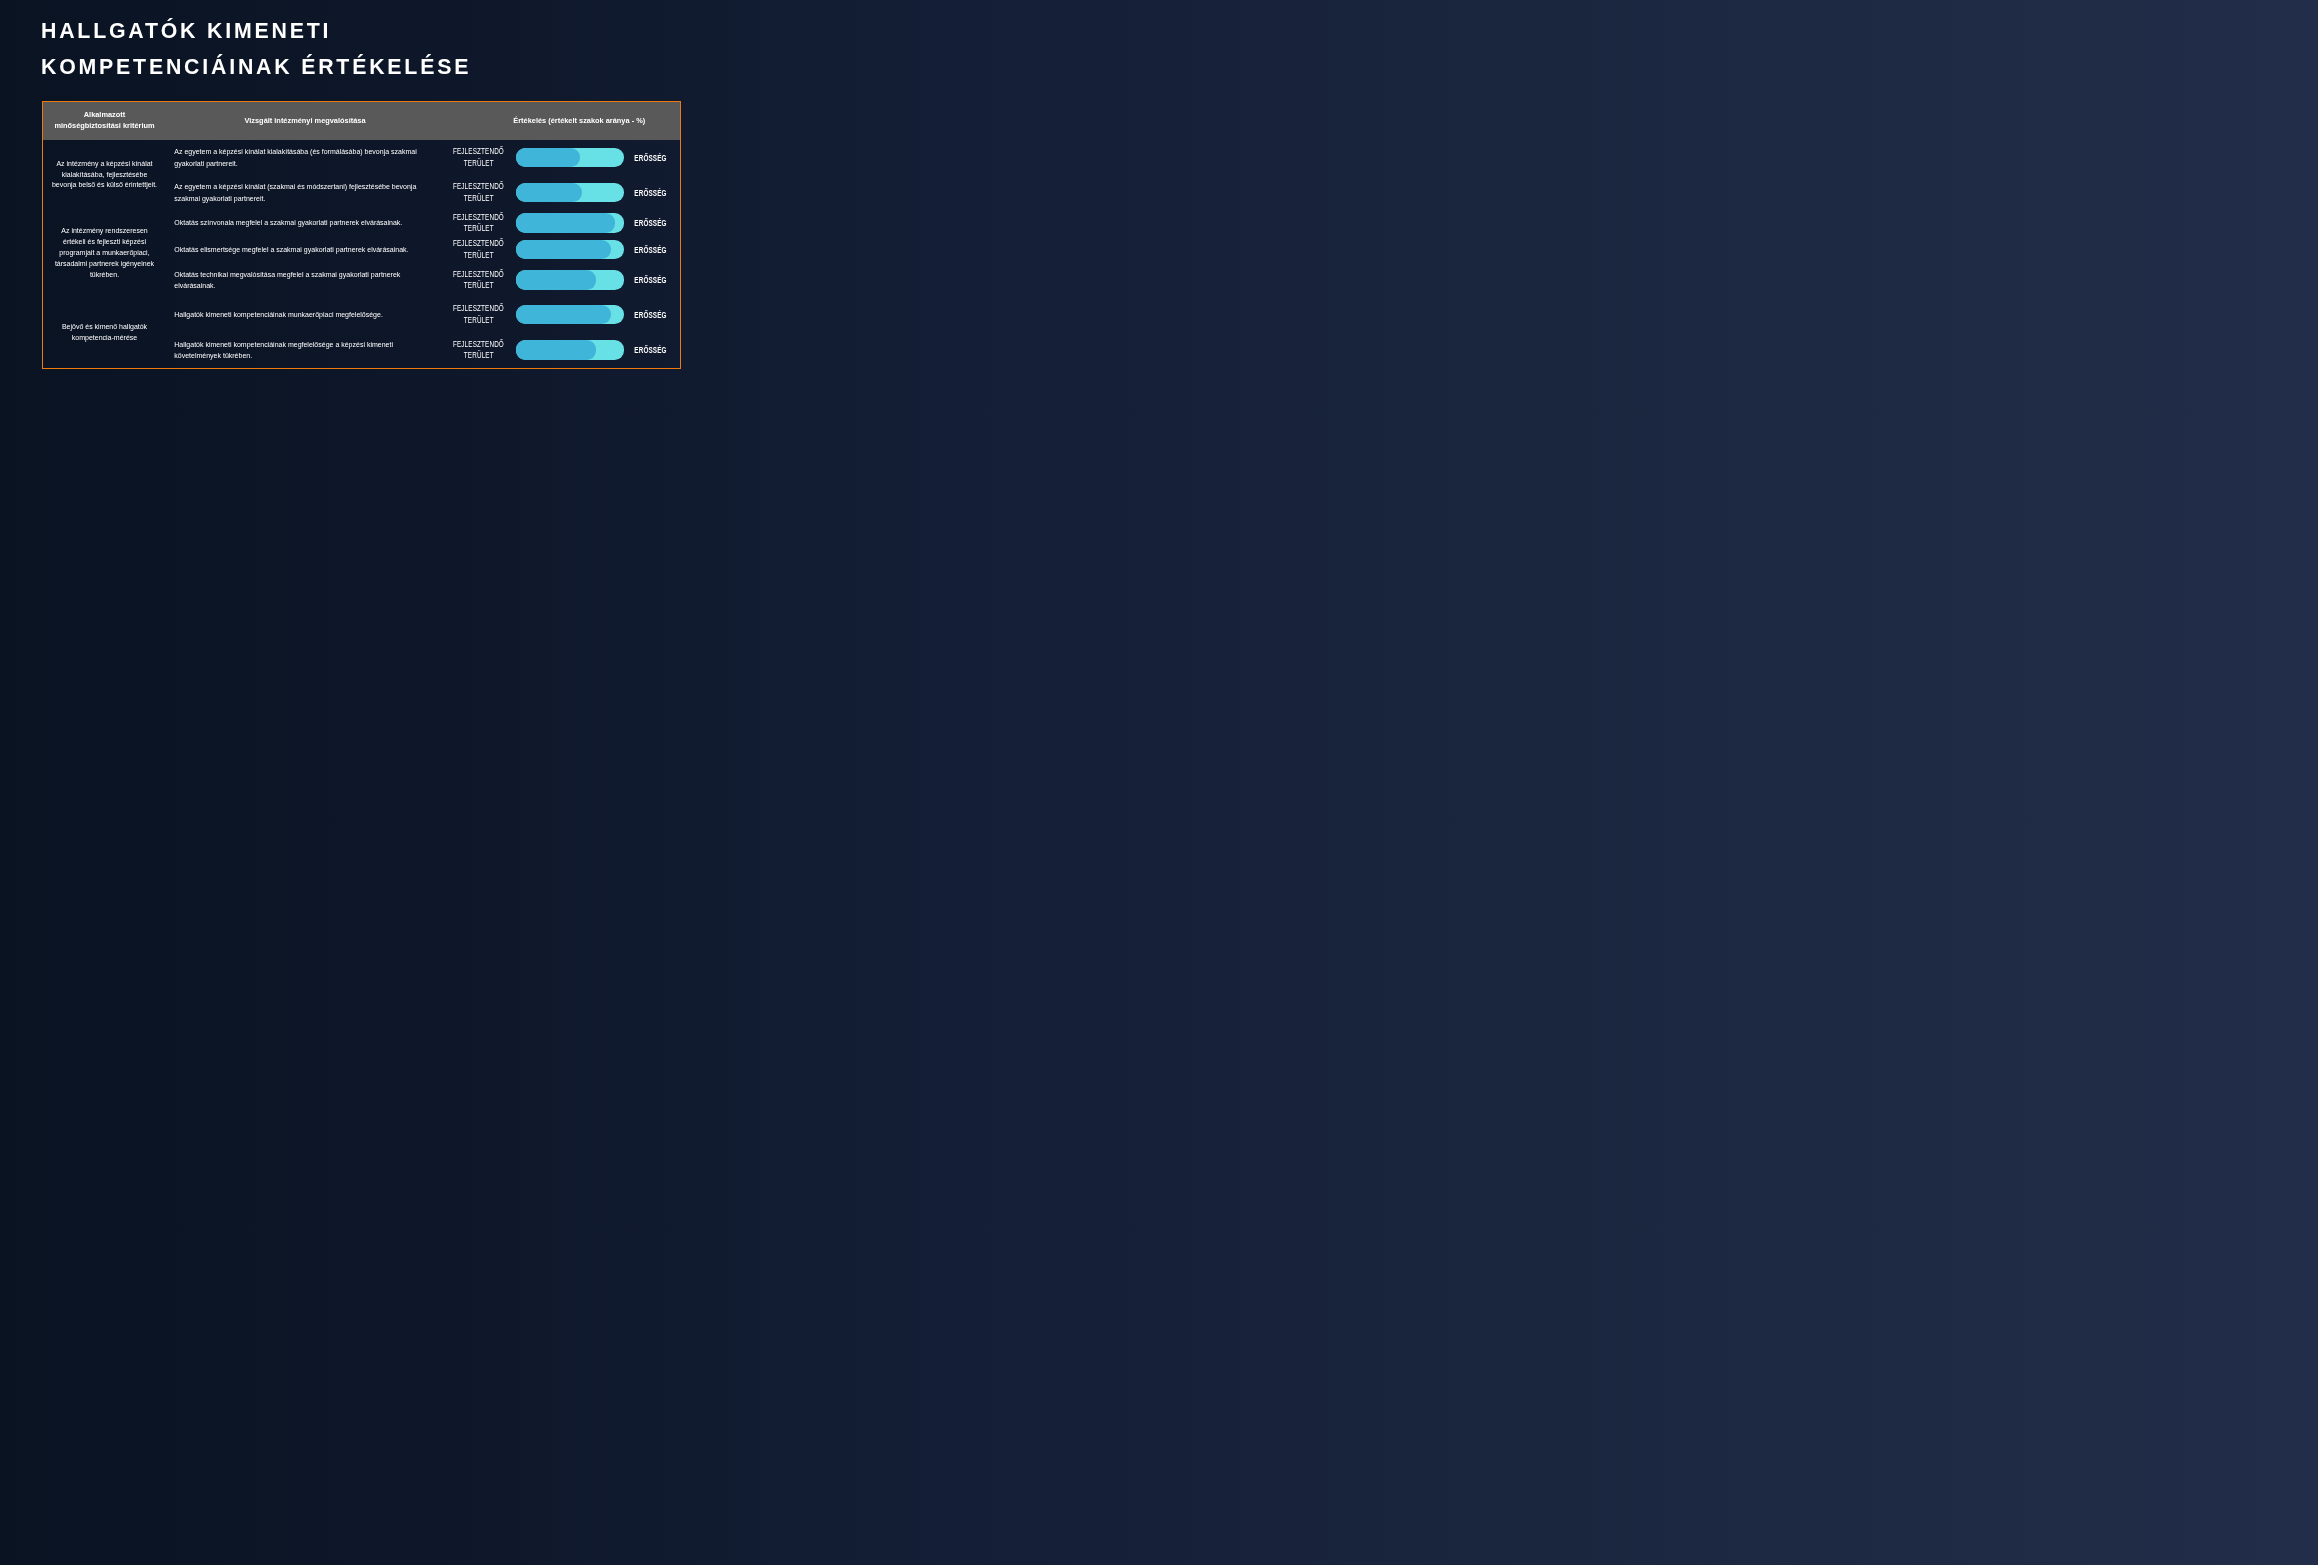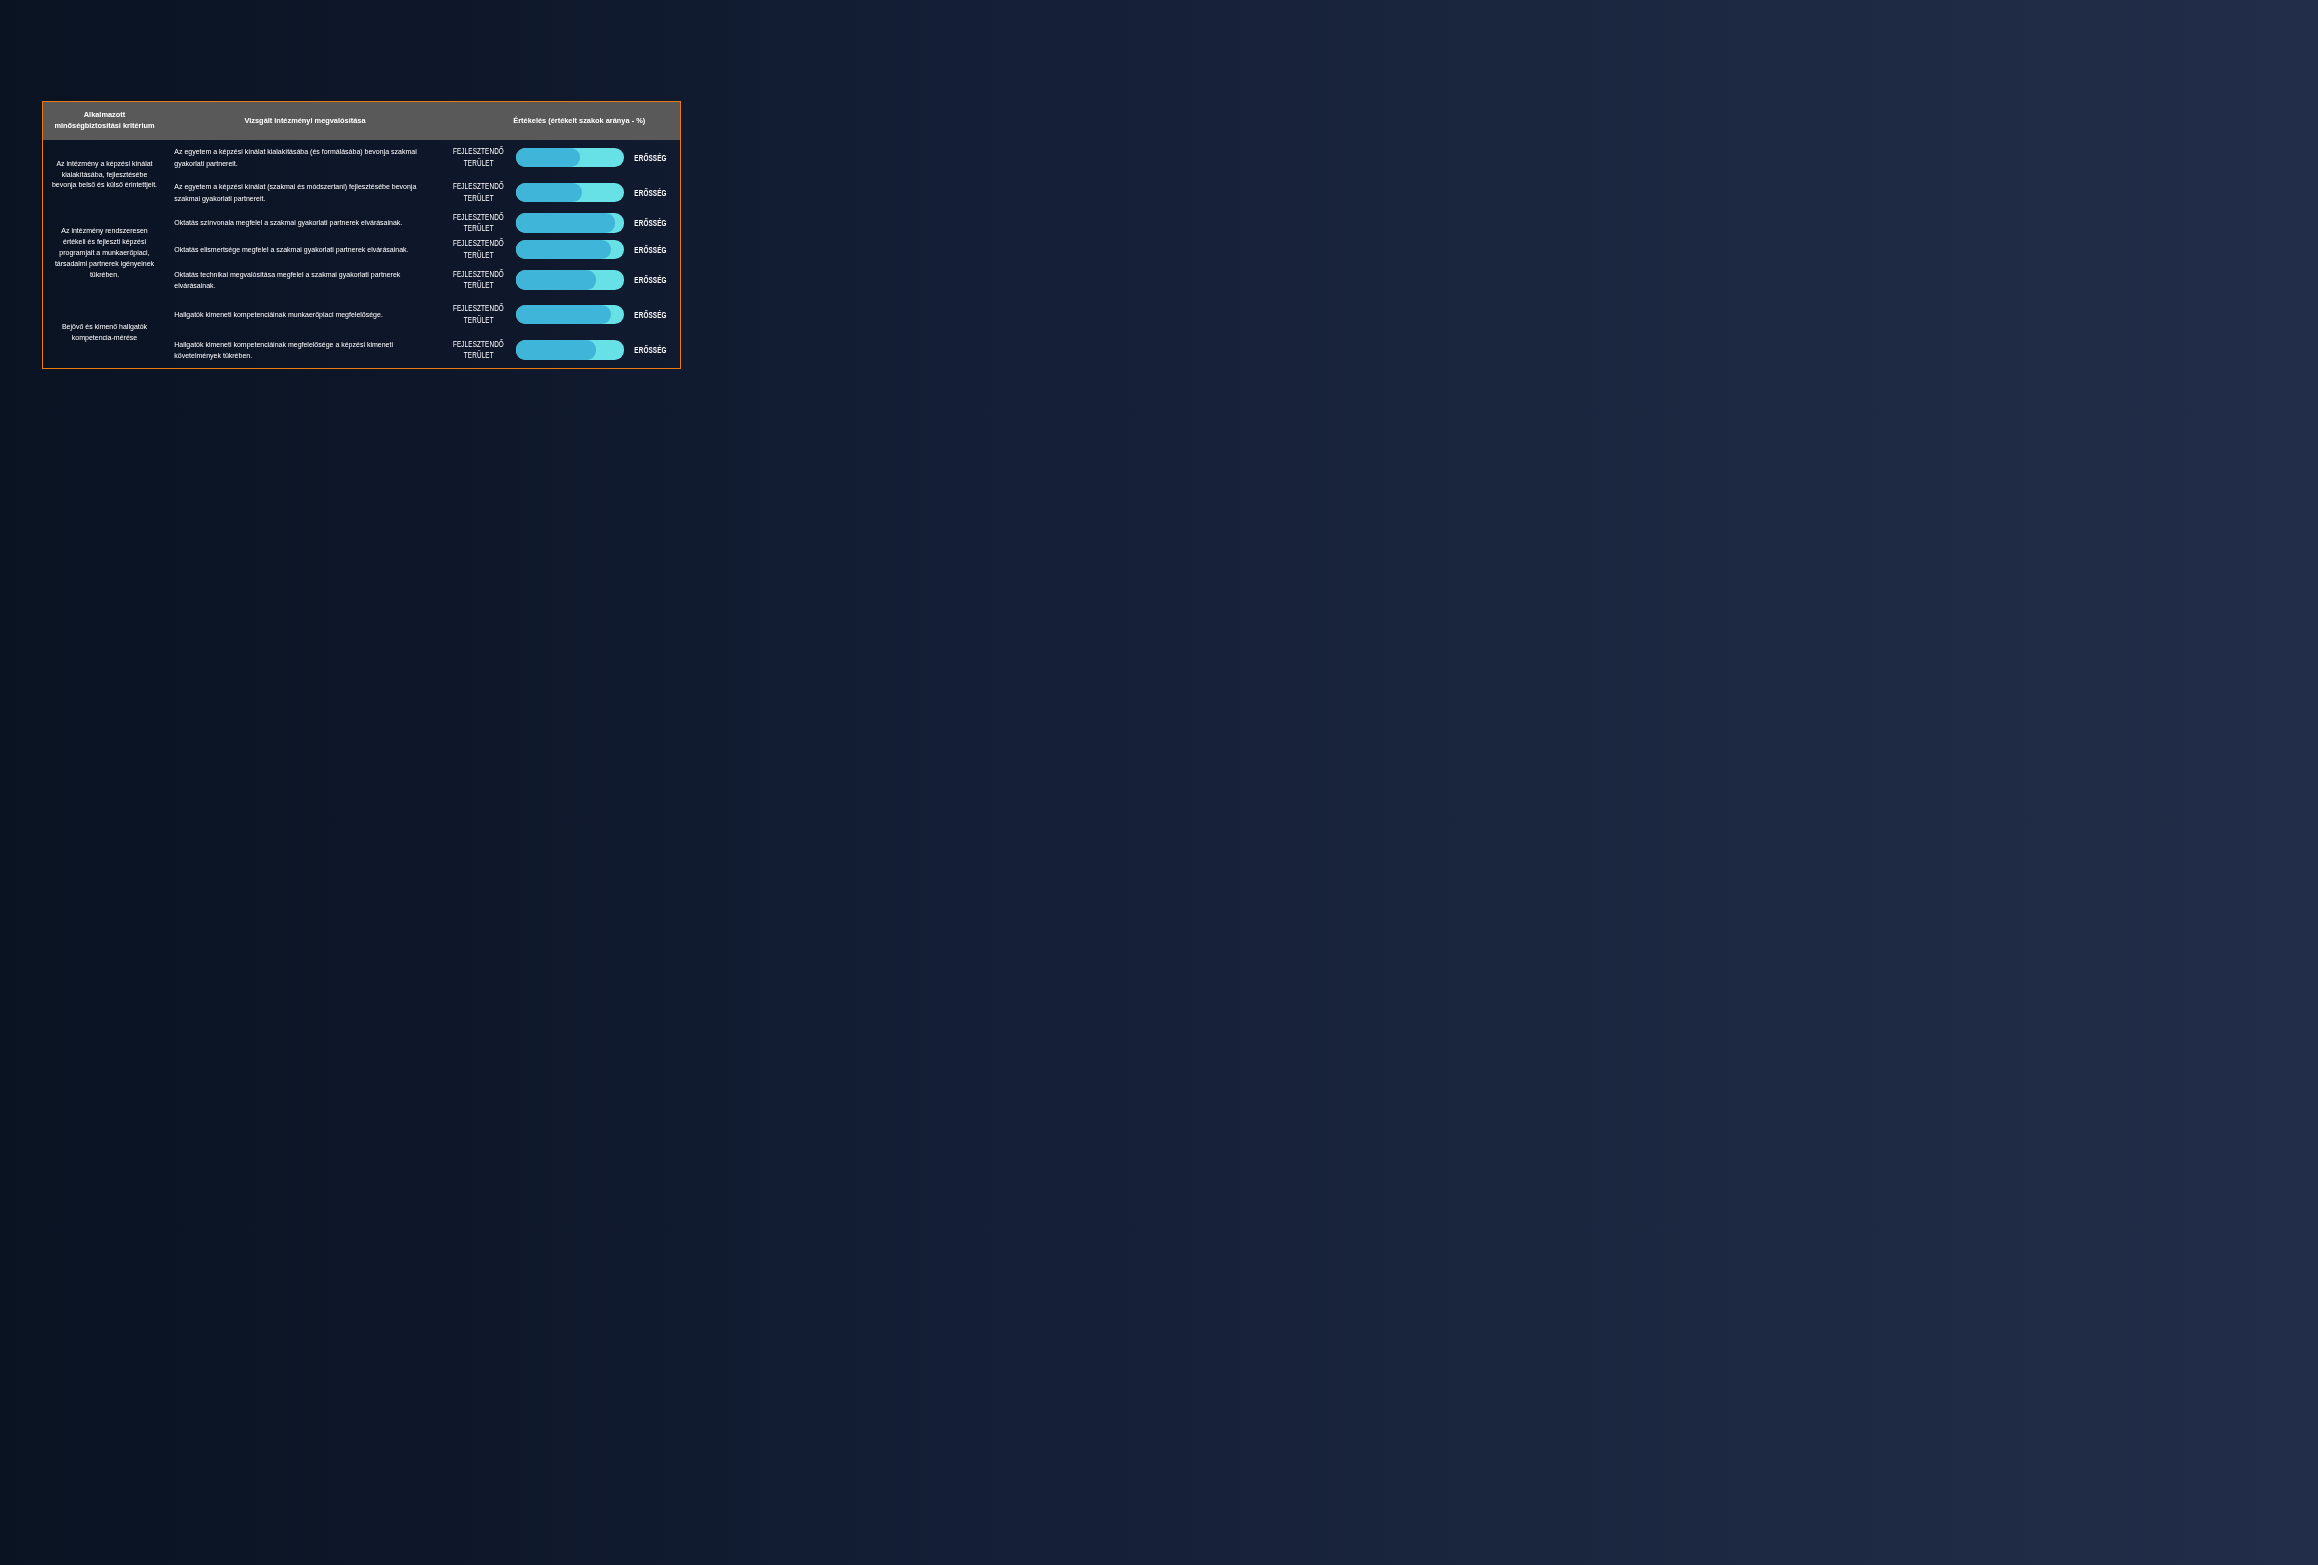--- a/index.html
+++ b/index.html
@@ -70,20 +70,22 @@
   }
   .rright{
     width:45px;display:flex;align-items:center;justify-content:flex-start;
     font-weight:bold;font-size:8.8px;letter-spacing:0.2px;white-space:nowrap;
   }
 </style>
 </head>
 <body>
 
 <div class="title">
+  <div>HALLGATÓK KIMENETI</div>
+  <div>KOMPETENCIÁINAK ÉRTÉKELÉSE</div>
 </div>
 
 <div class="qa-table">
 
   <div class="hcell h1">Alkalmazott minőségbiztosítási kritérium</div>
   <div class="hcell h2">Vizsgált intézményi megvalósítása</div>
   <div class="hcell h3">Értékelés (értékelt szakok aránya - %)</div>
 
   <div class="cell crit crit-1">Az intézmény a képzési kínálat kialakításába, fejlesztésébe bevonja belső és külső érintettjeit.</div>
   <div class="cell crit crit-2">Az intézmény rendszeresen értékeli és fejleszti képzési programjait a munkaerőpiaci, társadalmi partnerek igényeinek tükrében.</div>

